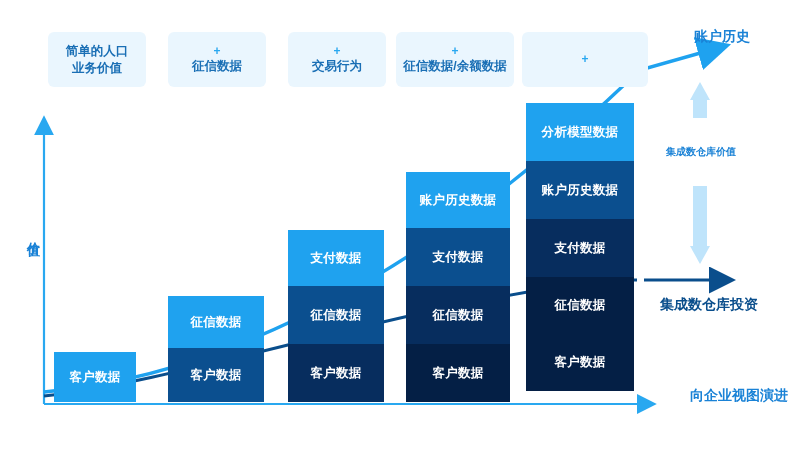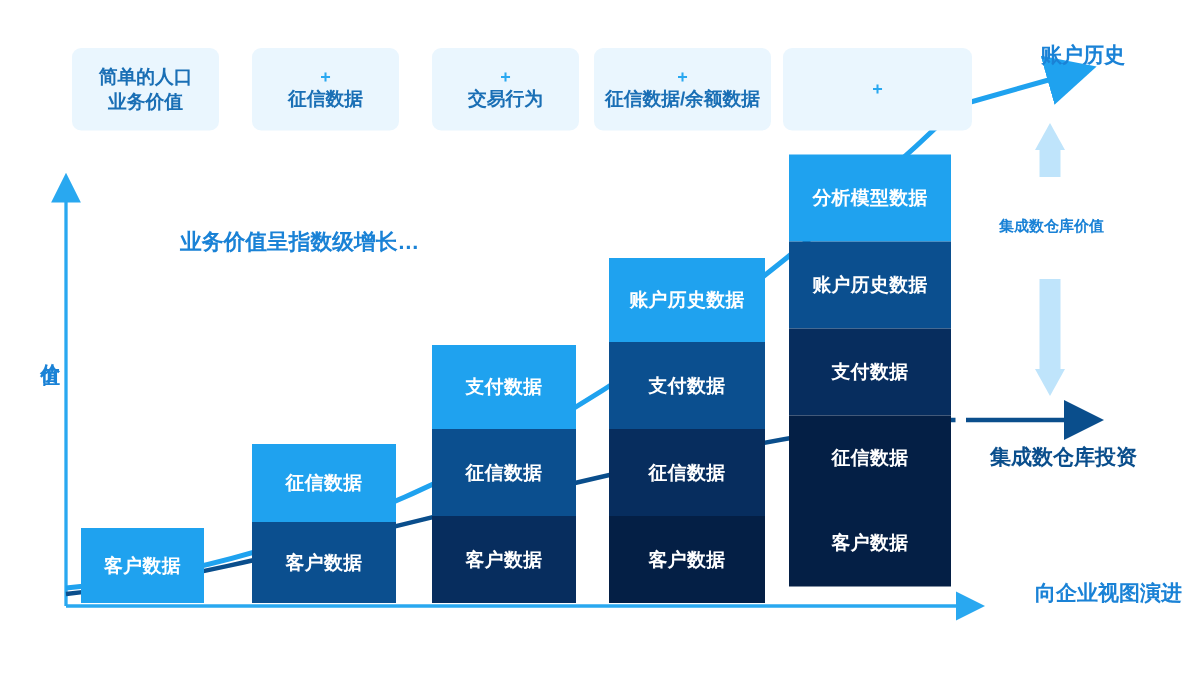--- a/index.html
+++ b/index.html
@@ -173,19 +173,18 @@
     </div>
     <div class="seg darkest" style="top:174px;height:57px;">
       <span>征信数据</span>
     </div>
     <div class="seg darkest" style="top:231px;height:57px;">
       <span>客户数据</span>
     </div>
   </div>
 
   <div class="lbl axis-y">价值</div>
-  <div class="lbl growth">业务价值呈指数级增长…</div>
   <div class="lbl biz">账户历史</div>
   <div class="dwlabel">集成数仓库价值</div>
   <div class="lbl evolve">向企业视图演进</div>
   <div class="lbl invest">集成数仓库投资</div>
 
 </div>
 
 </body></html>

